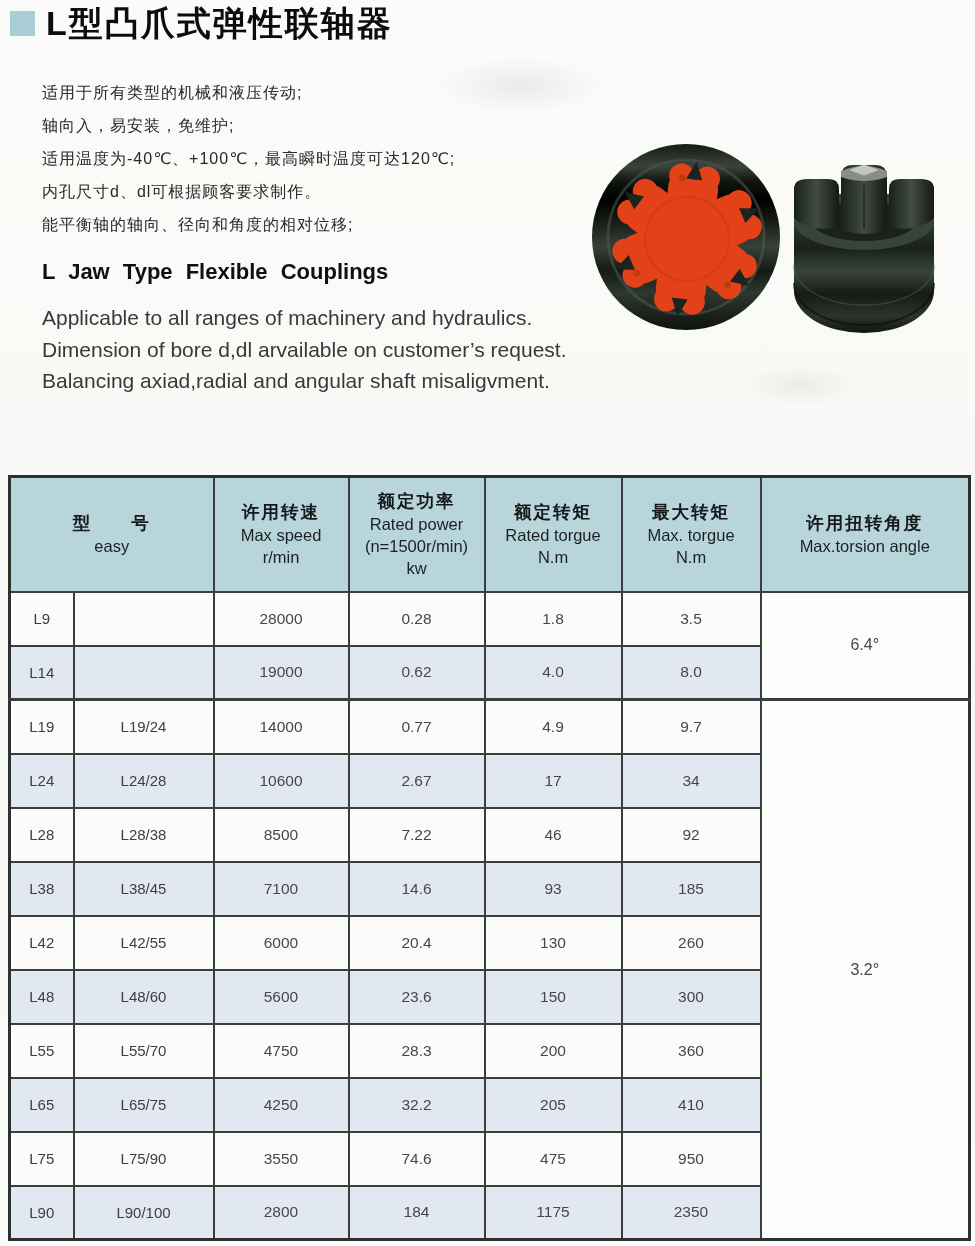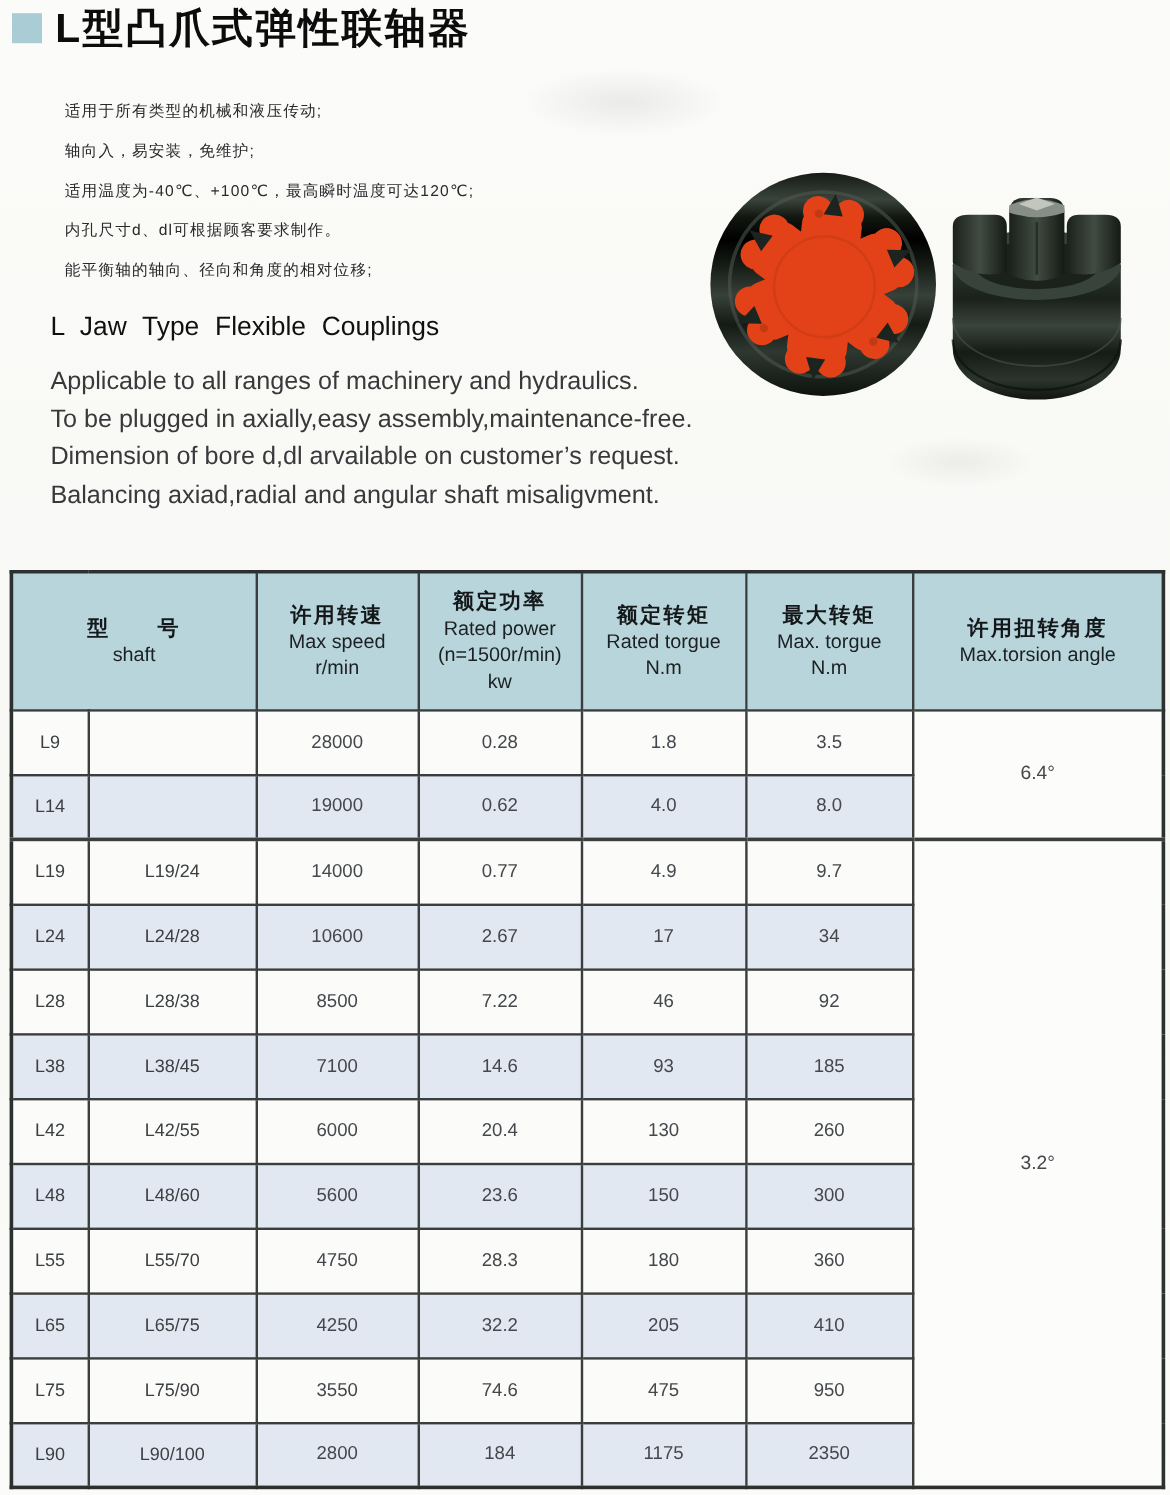--- a/index.html
+++ b/index.html
@@ -15,22 +15,22 @@
     overflow:hidden;
   }
   
   .title-bullet { position:absolute; left:10px; top:11px; width:25px; height:25px; background:#a9ccd5; }
   .page-title {
     position:absolute; left:46px; top:1px; font-size:34px; font-weight:bold; color:#0c0c0c;
     letter-spacing:2px; font-family:Liberation Sans, sans-serif;
   }
   
   .intro-zh { position:absolute; left:42px; top:76px; width:560px; }
-  .intro-zh p { font-size:13px; line-height:33px; color:#282a2b; letter-spacing:1px;margin-left:12px; }
-  .en-title { position:absolute; left:42px; top:259px; font-size:22px; font-weight:normal; color:#101010; word-spacing:7px; }
+  .intro-zh p { font-size:16px; line-height:33px; color:#282a2b; letter-spacing:1px; }
+  .en-title { position:absolute; left:42px; top:259px; font-size:22px; font-weight:bold; color:#101010; word-spacing:7px; }
   .intro-en { position:absolute; left:42px; top:302px; width:560px; }
   .intro-en p { font-size:21px; line-height:31.5px; color:#37393b; }
   
   .photo { position:absolute; }
   .photo-left  { left:586px; top:136px; }
   .photo-right { left:773px; top:133px; }
   
   table.spec {
     position:absolute; left:8px; top:475px; width:960px;
     border-collapse:collapse; table-layout:fixed;
@@ -63,21 +63,20 @@
     <p>适用于所有类型的机械和液压传动;</p>
     <p>轴向入，易安装，免维护;</p>
     <p>适用温度为-40℃、+100℃，最高瞬时温度可达120℃;</p>
     <p>内孔尺寸d、dl可根据顾客要求制作。</p>
     <p>能平衡轴的轴向、径向和角度的相对位移;</p>
   </div>
 
   <h2 class="en-title">L Jaw Type Flexible Couplings</h2>
   <div class="intro-en">
     <p>Applicable to all ranges of machinery and hydraulics.</p>
-    <p>To be plugged in axially,easy assembly,maintenance-free.</p>
     <p>Dimension of bore d,dl arvailable on customer’s request.</p>
     <p>Balancing axiad,radial and angular shaft misaligvment.</p>
   </div>
 
   <div class="photo photo-left">
     <svg width="202" height="202" viewBox="0 0 202 202">
       <defs>
         <linearGradient id="metal1" x1="0" y1="0" x2="0" y2="1">
           <stop offset="0" stop-color="#151b16"></stop>
           <stop offset="0.12" stop-color="#3a443c"></stop>
@@ -183,21 +182,21 @@
         <col style="width:135px">
       <col style="width:136px">
         <col style="width:137px">
         <col style="width:139px">
         <col style="width:209px">
     </colgroup>
     <thead>
       <tr>
         <th colspan="2">
           <div class="hz">型　　号</div>
-          <div class="he">shaft</div>
+          <div class="he">easy</div>
         </th>
         <th>
           <div class="hz">许用转速</div>
           <div class="he">Max speed</div>
           <div class="he">r/min</div>
         </th>
         <th>
           <div class="hz">额定功率</div>
           <div class="he">Rated power</div>
           <div class="he">(n=1500r/min)</div>
@@ -284,21 +283,21 @@
         <td>5600</td>
         <td>23.6</td>
         <td>150</td>
         <td>300</td>
       </tr>
       <tr>
         <td class="model-cell">L55</td>
         <td class="model-cell">L55/70</td>
         <td>4750</td>
         <td>28.3</td>
-        <td>180</td>
+        <td>200</td>
         <td>360</td>
       </tr>
       <tr>
         <td class="model-cell">L65</td>
         <td class="model-cell">L65/75</td>
         <td>4250</td>
         <td>32.2</td>
         <td>205</td>
         <td>410</td>
       </tr>

